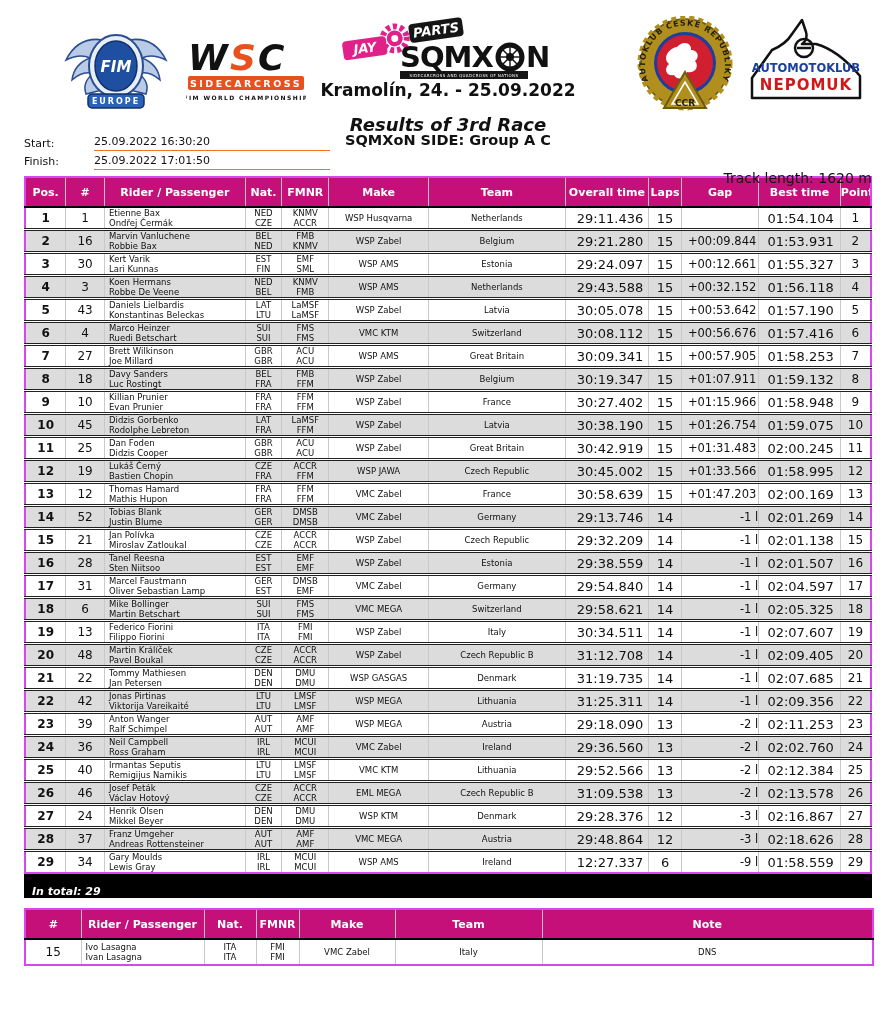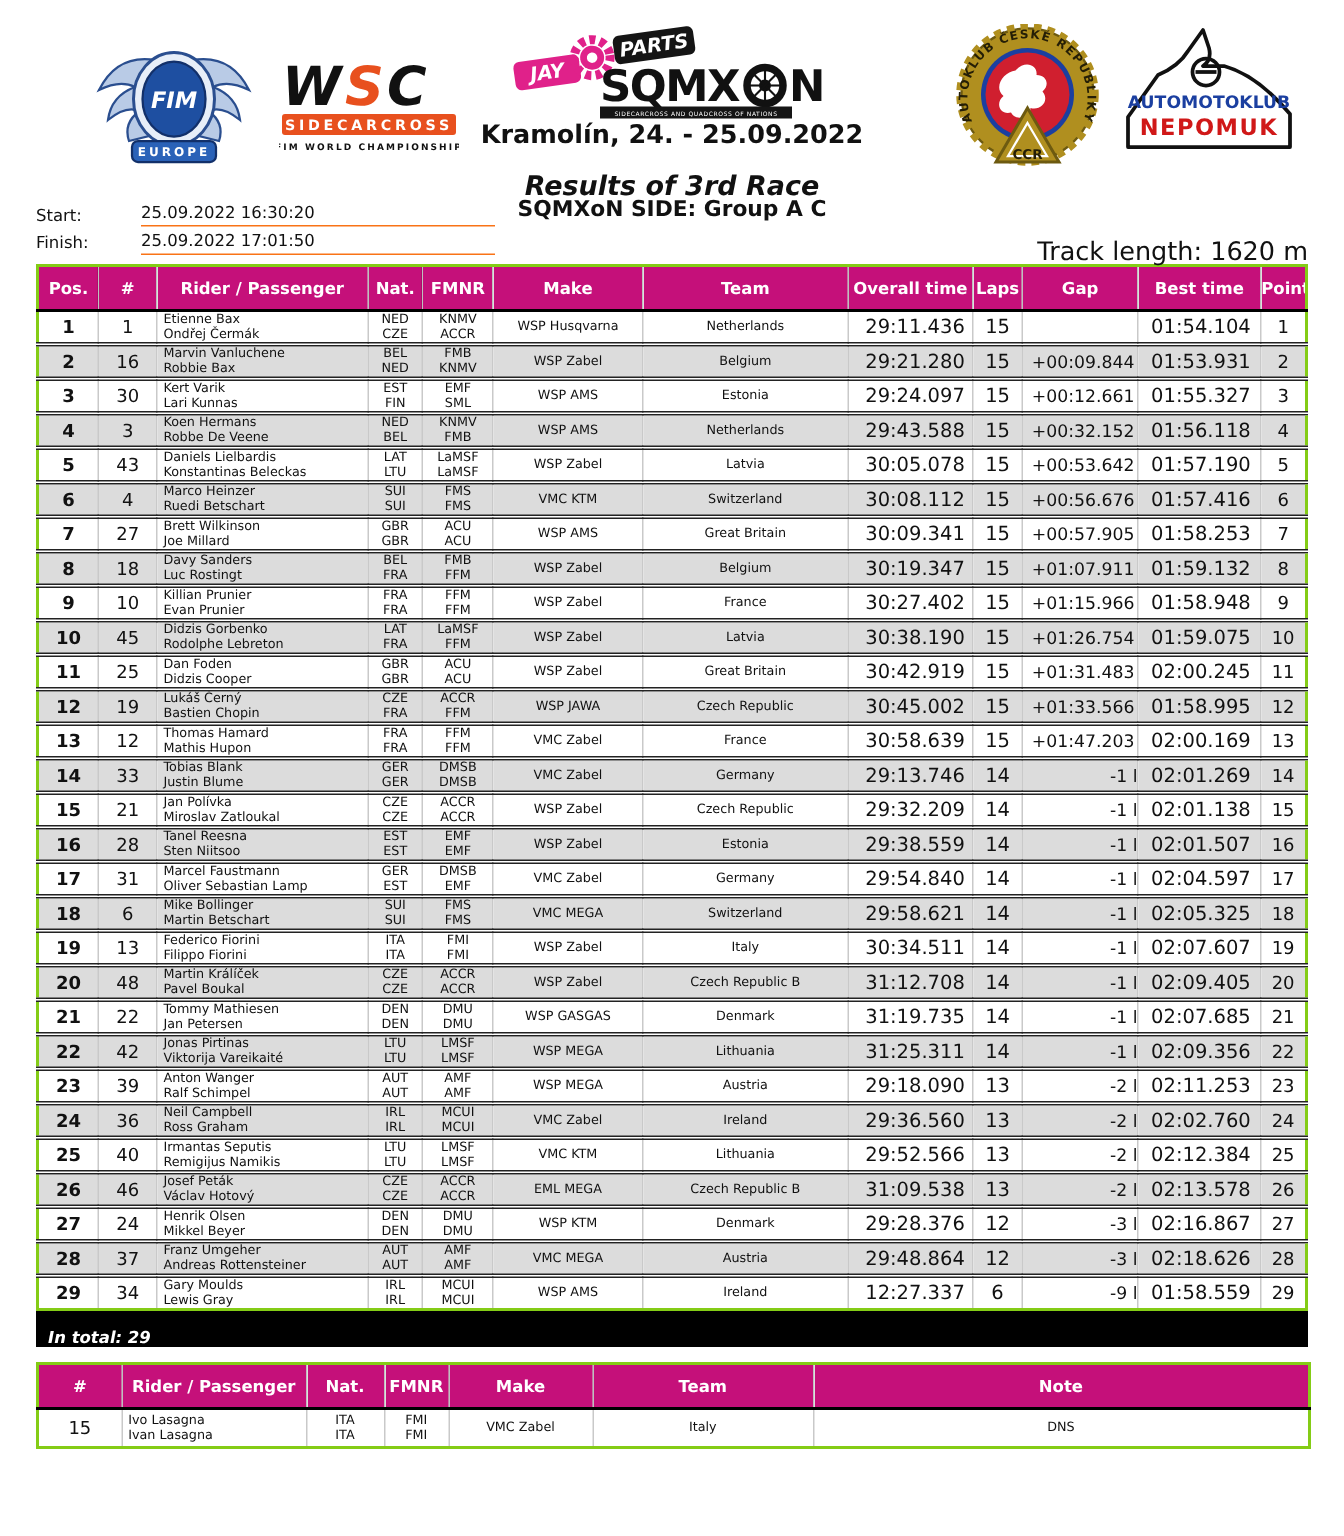--- a/index.html
+++ b/index.html
@@ -11,25 +11,25 @@
   .hdr { position:relative; height:176px; }
   .logo { position:absolute; }
   .center-text { position:absolute; left:0; width:100%; text-align:center; }
   .t-kramolin { top:80px; font-size:17px; font-weight:bold; }
   .t-imn { top:102px; font-size:12.5px; }
   .t-results { top:114px; font-size:18px; font-weight:bold; font-style:italic; }
   .t-class { top:132px; font-size:14.5px; font-weight:bold; }
   .info-label { position:absolute; left:24px; font-size:11px; }
   .info-value { position:absolute; left:94px; width:236px; font-size:11px;
                 border-bottom:1px solid #f97316; padding-bottom:2px; }
-  .track-length { position:absolute; right:24px; top:158px; font-size:17px; }
+  .track-length { position:absolute; right:24px; top:170px; font-size:14px; }
 
   
   table { border-collapse:collapse; table-layout:fixed; width:848px; margin-left:24px;
-          border:2px solid #84cc16; }
+          border:2px solid #d946ef; }
   thead th { background:var(--accent); color:#fff; font-size:11px; font-weight:bold;
              height:30px; text-align:center; overflow:hidden; }
   thead th + th { border-left:1px solid rgba(0,0,0,0.25); }
   thead tr { border-bottom:2px solid #000; }
   tbody tr { border-top:3px double #222; }
   tbody tr:first-child { border-top:none; }
   tbody tr.alt { background:#dcdcdc; }
   td { height:22px; vertical-align:middle; overflow:hidden; white-space:nowrap; }
   td + td { border-left:1px solid #c9c9c9; }
 
@@ -467,21 +467,21 @@
           <td class="c-small">VMC Zabel</td>
           <td class="c-small">France</td>
           <td class="c-time">30:58.639</td>
           <td class="c-laps">15</td>
           <td class="c-gap plus">+01:47.203</td>
           <td class="c-best">02:00.169</td>
           <td class="c-pts">13</td>
         </tr>
         <tr class="alt">
           <td class="c-pos">14</td>
-          <td class="c-num">33</td>
+          <td class="c-num">52</td>
           <td class="c-stack">
             <div>Tobias Blank</div>
             <div>Justin Blume</div>
           </td>
           <td class="c-stack center c-small">
             <div>GER</div>
             <div>GER</div>
           </td>
           <td class="c-stack center c-small">
             <div>DMSB</div>

